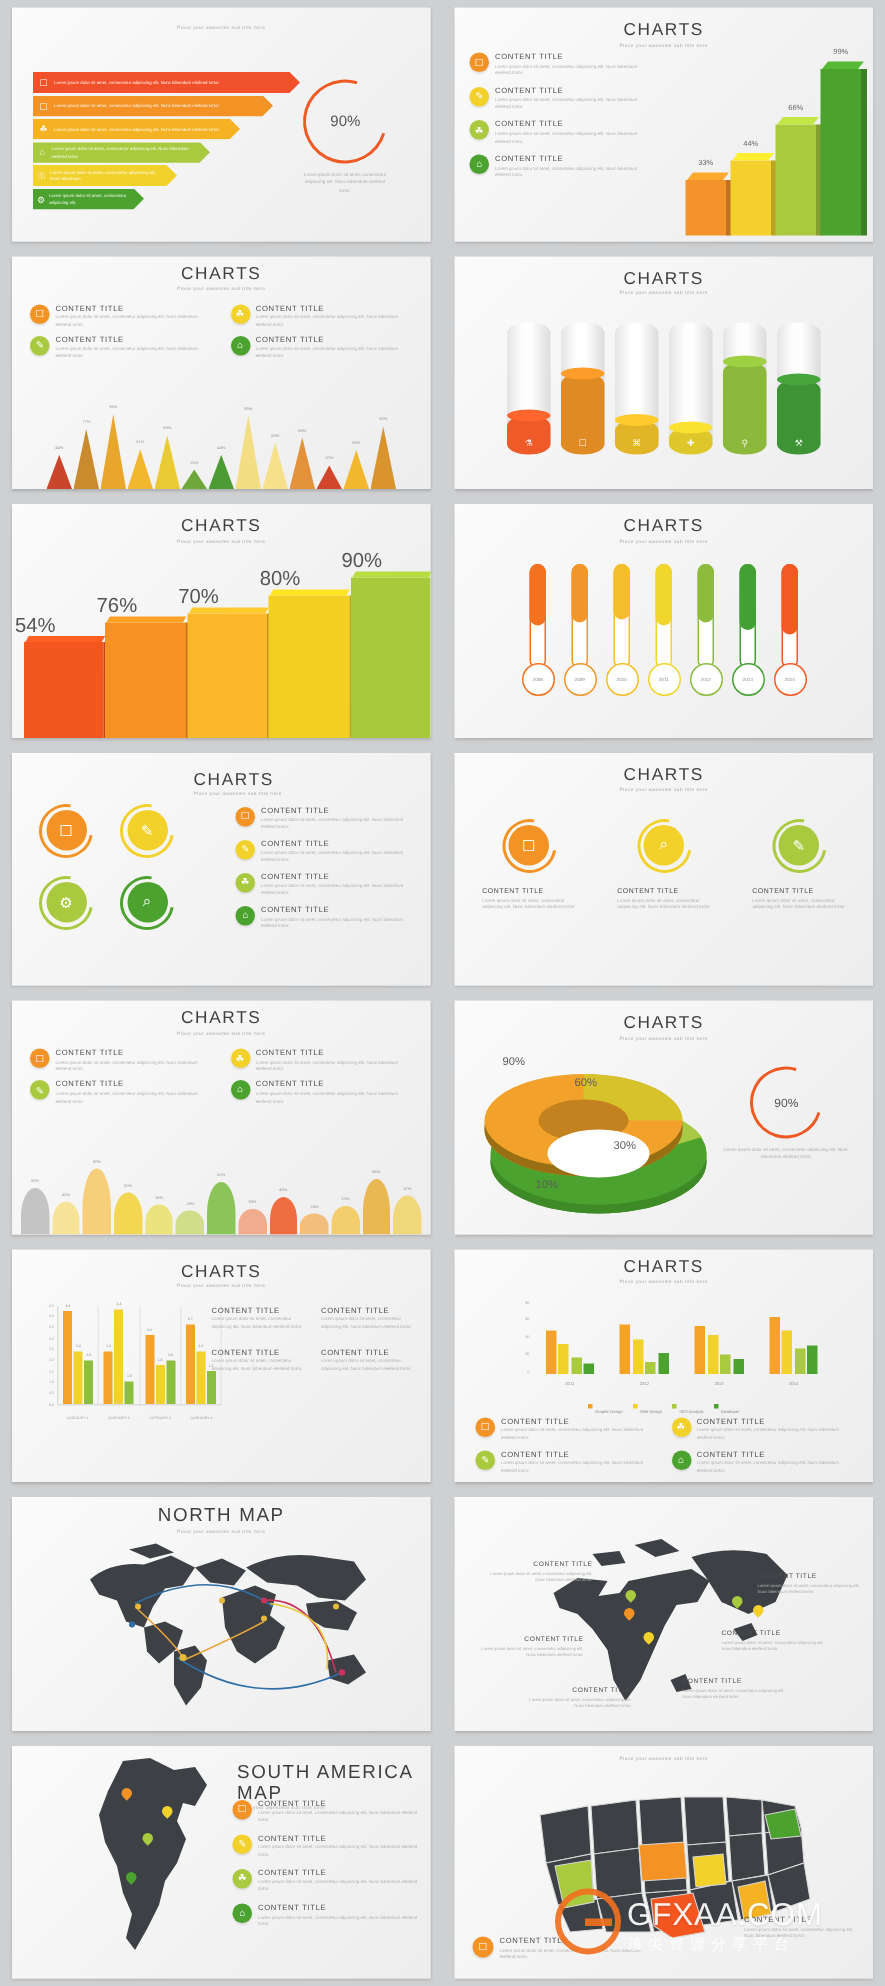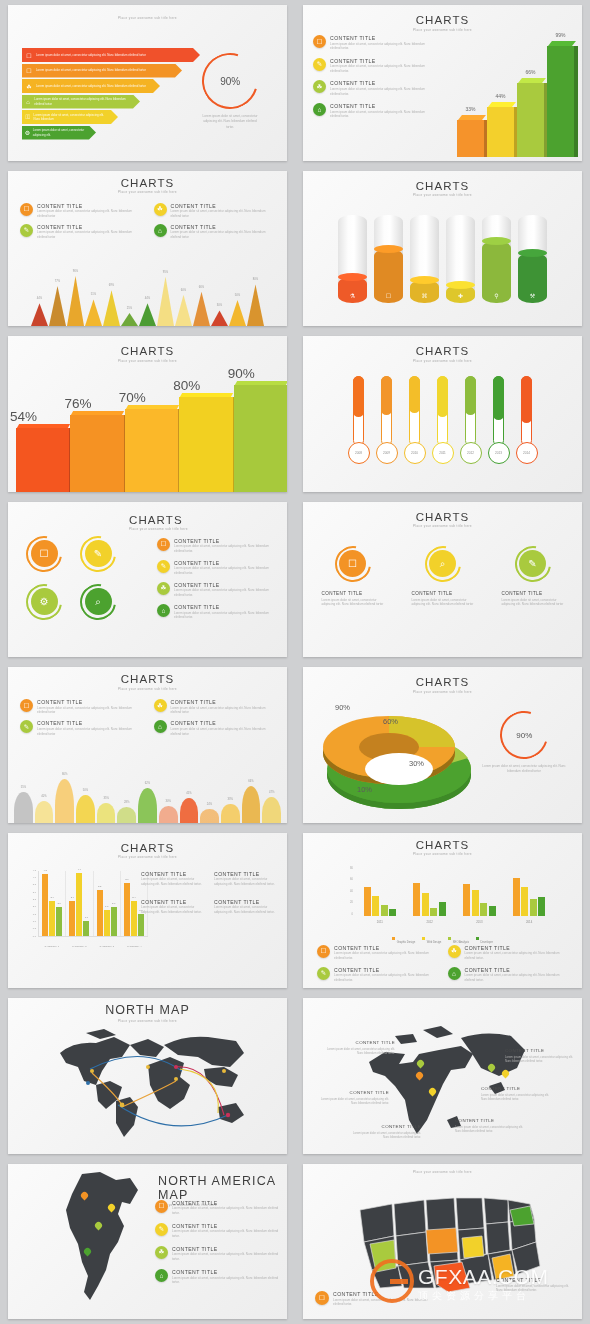--- a/index.html
+++ b/index.html
@@ -990,21 +990,21 @@
             <div class="nh">CONTENT TITLE</div>
             <div class="np">Lorem ipsum dolor sit amet, consectetur adipiscing elit. Nunc bibendum eleifend tortor.</div>
           </div>
         </div>
   </div>
     </div>
 
   <div class="cell">
       <div class="slide">
     <div style="position:absolute;left:150px;top:10px;width:140px">
-      <div class="title lg" style="text-align:left">NORTH AMERICA MAP</div>
+      <div class="title lg" style="text-align:left">SOUTH AMERICA MAP</div>
       <div class="subtitle" style="text-align:left">Place your awesome sub title here</div>
     </div>
     <div class="mapsvg" style="left:52px;top:6px">
       <svg width="84" height="136" viewBox="0 0 84 136">
         <path fill="#3D4044" d="M22 4 L40 2 L56 10 L70 8 L78 20 L70 34 L62 32 L58 44 L64 56 L58 72 L50 84 L46 100 L38 116 L30 130 L24 122 L28 106 L22 92 L18 74 L10 58 L6 40 L12 24 Z"></path>
       </svg>
     </div>
     <div class="pin" style="left:73px;top:28px">
           <div class="pb" style="background:#F39325"></div>
         </div>

